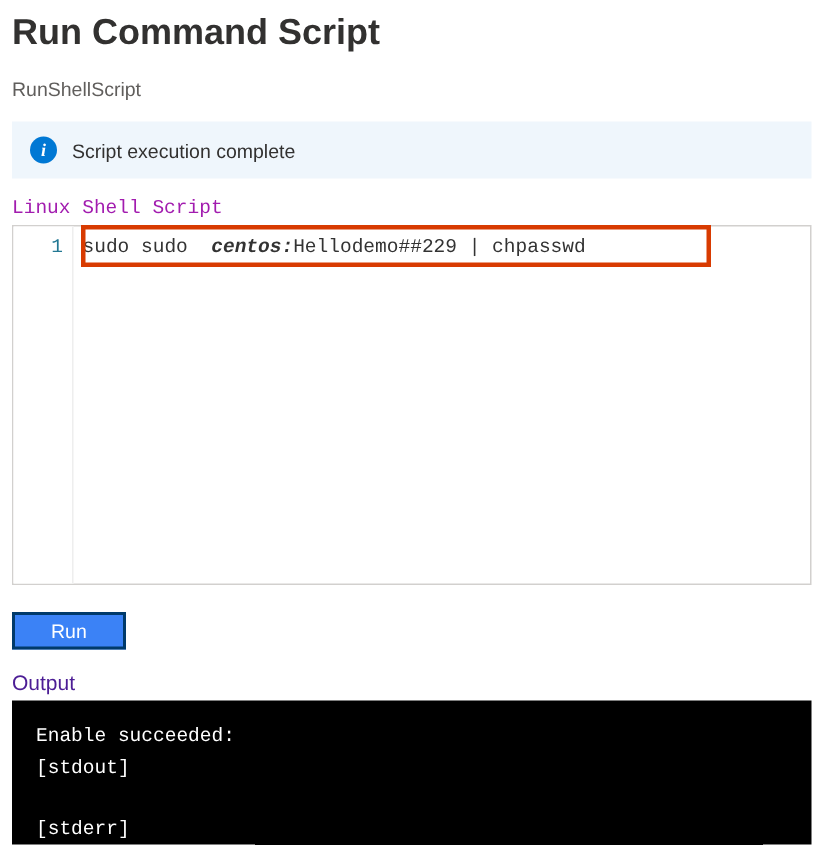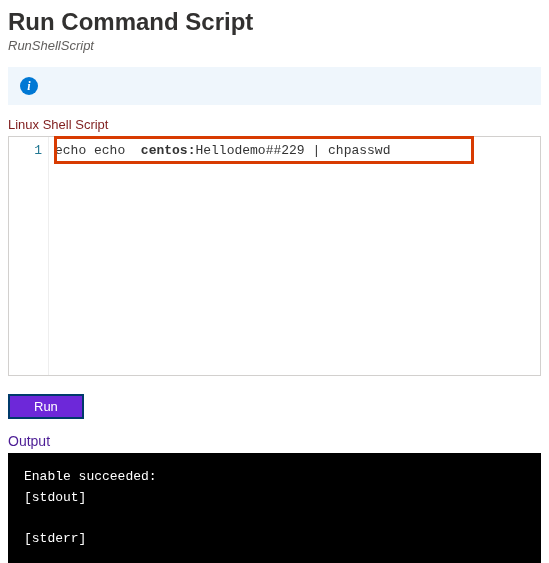--- a/index.html
+++ b/index.html
@@ -7,27 +7,26 @@
       font-family: 'Segoe UI', Arial, sans-serif;
       background: #fff;
       width: 549px;
       height: 563px;
       padding: 8px;
     }
     .page-title {
       font-size: 24px;
       font-weight: 600;
       color: #323130;
-      margin-bottom: 2px;
+      margin-bottom: 16px;
     }
     .subtitle {
       font-size: 13px;
       color: #605e5c;
       margin-bottom: 14px;
-      font-style: italic;
     }
     .status-banner {
       background: #eff6fc;
       padding: 10px 12px;
       display: flex;
       align-items: center;
       gap: 10px;
       margin-bottom: 12px;
     }
     .status-icon {
@@ -44,22 +43,23 @@
       font-style: italic;
       font-family: Georgia, serif;
       flex-shrink: 0;
     }
     .status-text {
       font-size: 13px;
       color: #323130;
     }
     .section-label {
       font-size: 13px;
-      color: #7f1d1d;
+      color: #a21caf;
       margin-bottom: 4px;
+      font-family: Liberation Mono, monospace;
     }
     .code-editor {
       border: 1px solid #d2d0ce;
       height: 240px;
       background: #fff;
       display: flex;
       position: relative;
     }
     .gutter {
       width: 40px;
@@ -96,21 +96,21 @@
       pointer-events: none;
     }
     .editor-wrap {
       position: relative;
       margin-bottom: 18px;
     }
     .button-row {
       margin-bottom: 14px;
     }
     .run-button {
-      background: #6d28d9;
+      background: #3b82f6;
       color: #fff;
       border: 2px solid #003a6b;
       padding: 3px 24px;
       font-size: 13px;
       font-family: inherit;
       cursor: pointer;
     }
     .output-label {
       font-size: 14px;
       color: #4c1d95;
@@ -121,40 +121,42 @@
       color: #fff;
       font-family: 'Consolas', 'Courier New', monospace;
       font-size: 13px;
       padding: 14px 16px;
       height: 114px;
       line-height: 1.6;
       white-space: pre;
     }
     .centos-bold {
       font-weight: bold;
+      font-style: italic;
     }
   </style>
 </head>
 <body>
 
 <h1 class="page-title">Run Command Script</h1>
 <div class="subtitle">RunShellScript</div>
 
 <div class="status-banner">
   <div class="status-icon">i</div>
+  <div class="status-text">Script execution complete</div>
 </div>
 
 <div class="section-label">Linux Shell Script</div>
 <div class="editor-wrap">
   <div class="code-editor">
     <div class="gutter">
       <div class="line-number">1</div>
     </div>
     <div class="code-content">
-      <div class="code-line"><span>echo echo  </span><span class="centos-bold">centos:</span><span>Hellodemo##229 | chpasswd</span></div>
+      <div class="code-line"><span>sudo sudo  </span><span class="centos-bold">centos:</span><span>Hellodemo##229 | chpasswd</span></div>
     </div>
   </div>
   <div class="highlight-box"></div>
 </div>
 
 <div class="button-row">
   <button class="run-button">Run</button>
 </div>
 
 <div class="output-label">Output</div>

